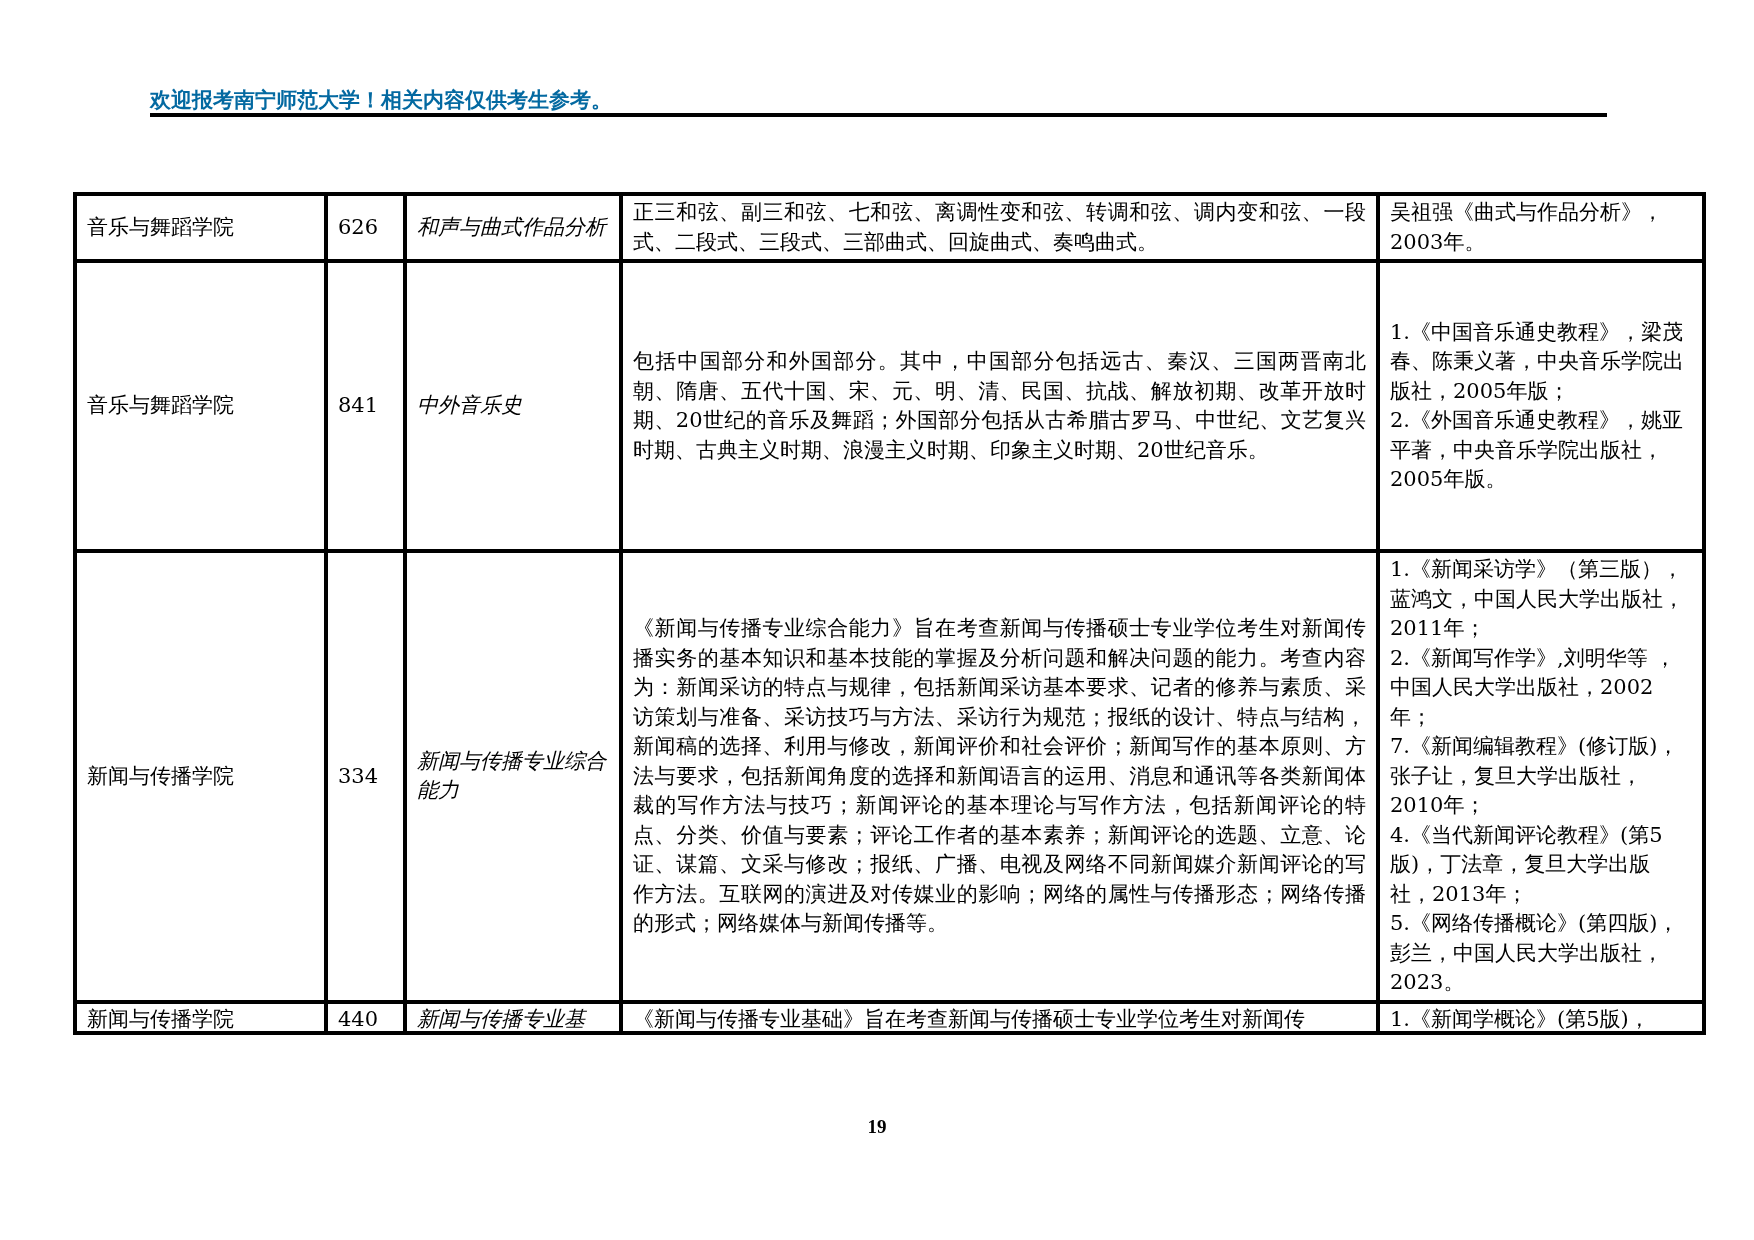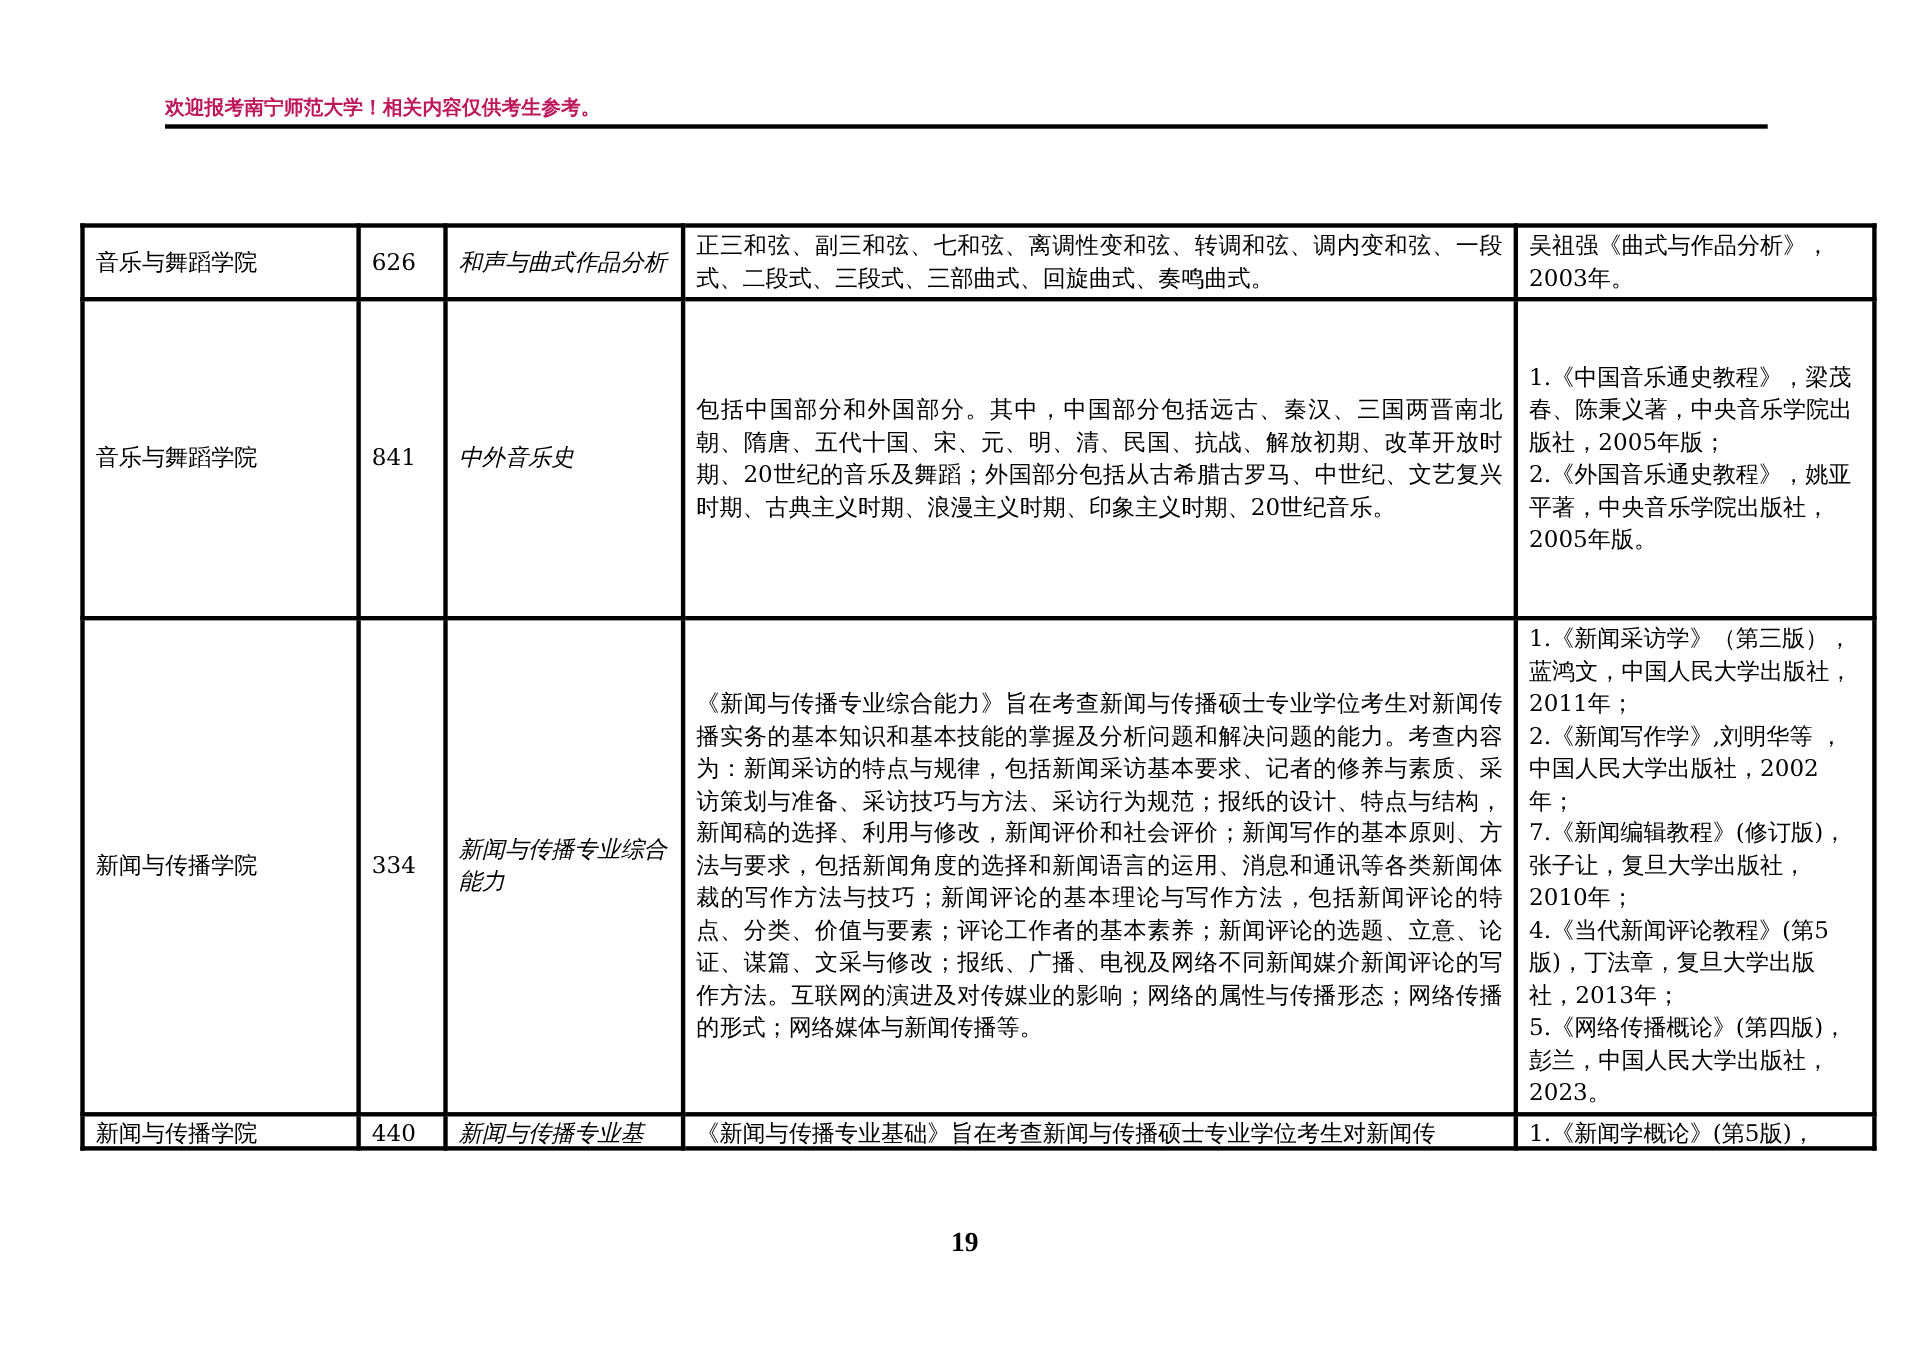--- a/index.html
+++ b/index.html
@@ -1,33 +1,33 @@
 <!DOCTYPE html>
 <html><head>
 <meta charset="utf-8">
 <style>
   html, body { margin:0; padding:0; background:#ffffff; }
   body { width:1754px; height:1240px; position:relative; overflow:hidden;
          font-family:"DejaVu Serif","Liberation Serif",serif; color:#000; }
-  .header-text { position:absolute; left:150px; top:86px; font-size:18px; font-weight:bold;
-                 color:#be185d; letter-spacing:0px; font-family:"DejaVu Sans","Liberation Sans",sans-serif; }
+  .header-text { position:absolute; left:150px; top:86px; font-size:21px; font-weight:bold;
+                 color:#0369a1; letter-spacing:0px; font-family:"DejaVu Sans","Liberation Sans",sans-serif; }
   .header-rule { position:absolute; left:150px; top:113px; width:1457px; height:4px; background:#000; }
-  table.exam { position:absolute; left:73px; top:203px; border-collapse:collapse; table-layout:fixed; width:1609px; }
+  table.exam { position:absolute; left:73px; top:192px; border-collapse:collapse; table-layout:fixed; width:1609px; }
   table.exam td { border:4px solid #000; padding:2px 10px; font-size:21px; line-height:29.5px; vertical-align:middle; overflow:hidden; }
   td.c-college { width:227px; }
   td.c-code { width:55px; }
   td.c-subject { width:192px;font-style:italic; }
   td.c-content { width:733px; text-align:justify; }
   td.c-refs { width:302px; }
   .ref-line { display:block; }
   tr.r1 td { height:56px; }
   tr.r2 td { height:282px; }
   tr.r3 td { height:439px; }
   tr.r4 td { height:24px; vertical-align:top; line-height:24px; padding-top:3px; padding-bottom:0; }
-  .page-number { position:absolute; left:0; width:1754px; top:1116px; text-align:center; font-size:25px; font-weight:bold; font-family:"Liberation Serif","DejaVu Serif",serif; }
+  .page-number { position:absolute; left:0; width:1754px; top:1116px; text-align:center; font-size:19px; font-weight:bold; font-family:"Liberation Serif","DejaVu Serif",serif; }
 </style>
 </head>
 <body>
 
 <div class="header-text">欢迎报考南宁师范大学！相关内容仅供考生参考。</div>
 <div class="header-rule"></div>
 
 <table class="exam">
   <tbody>
     <tr class="r1">

